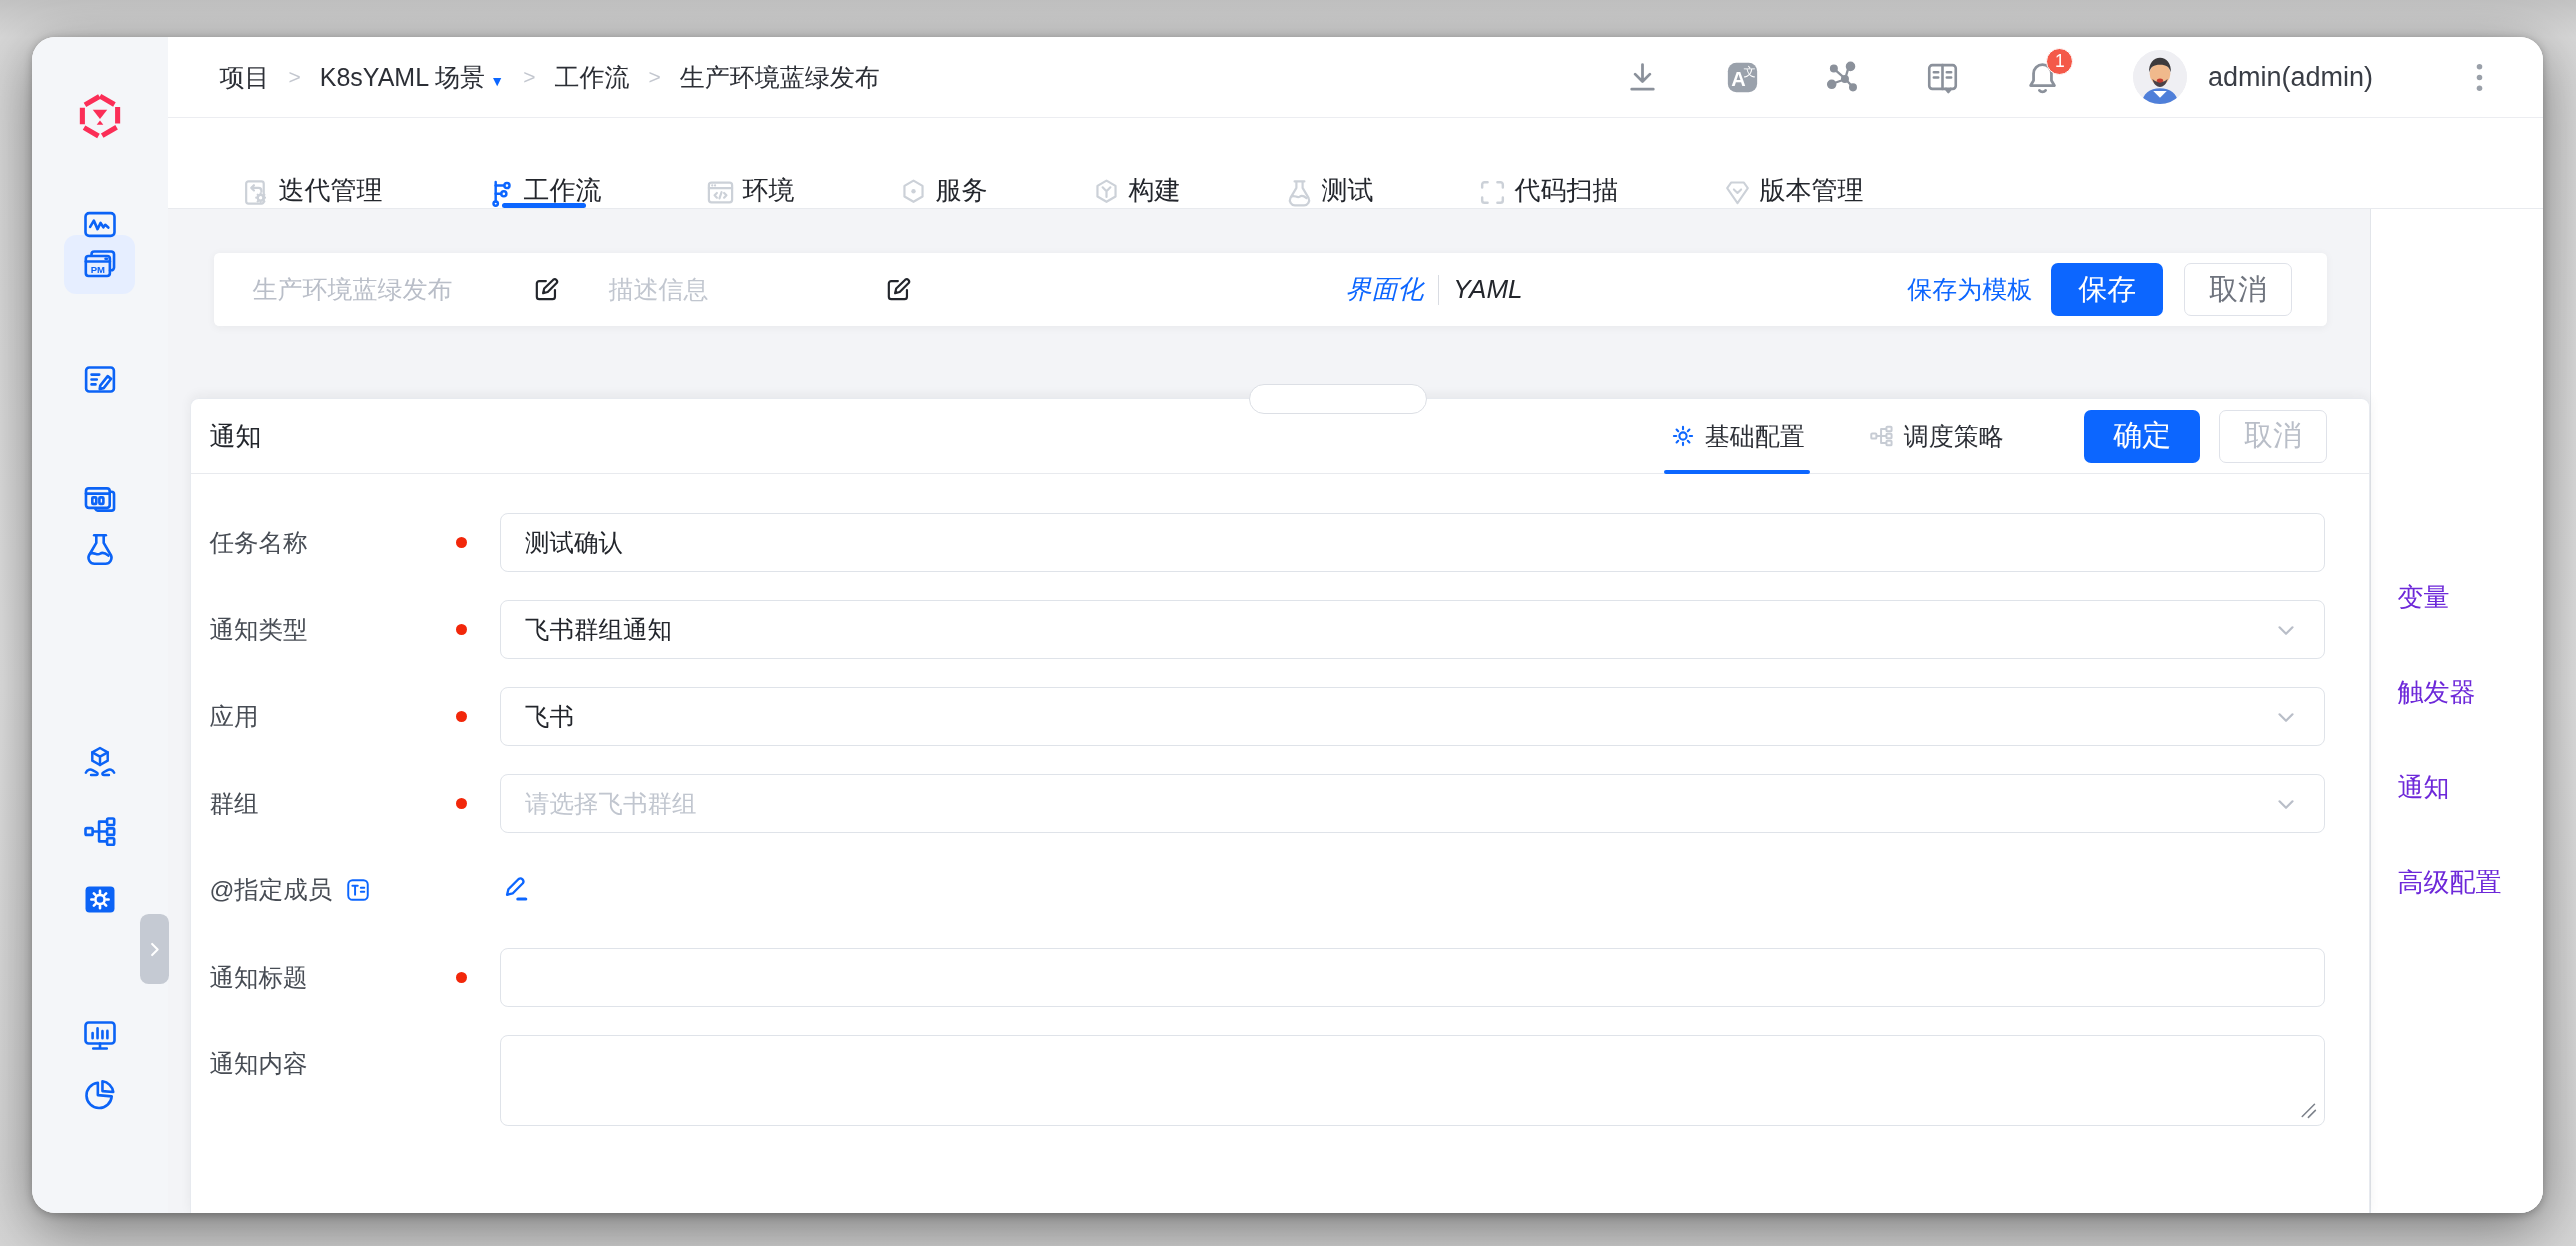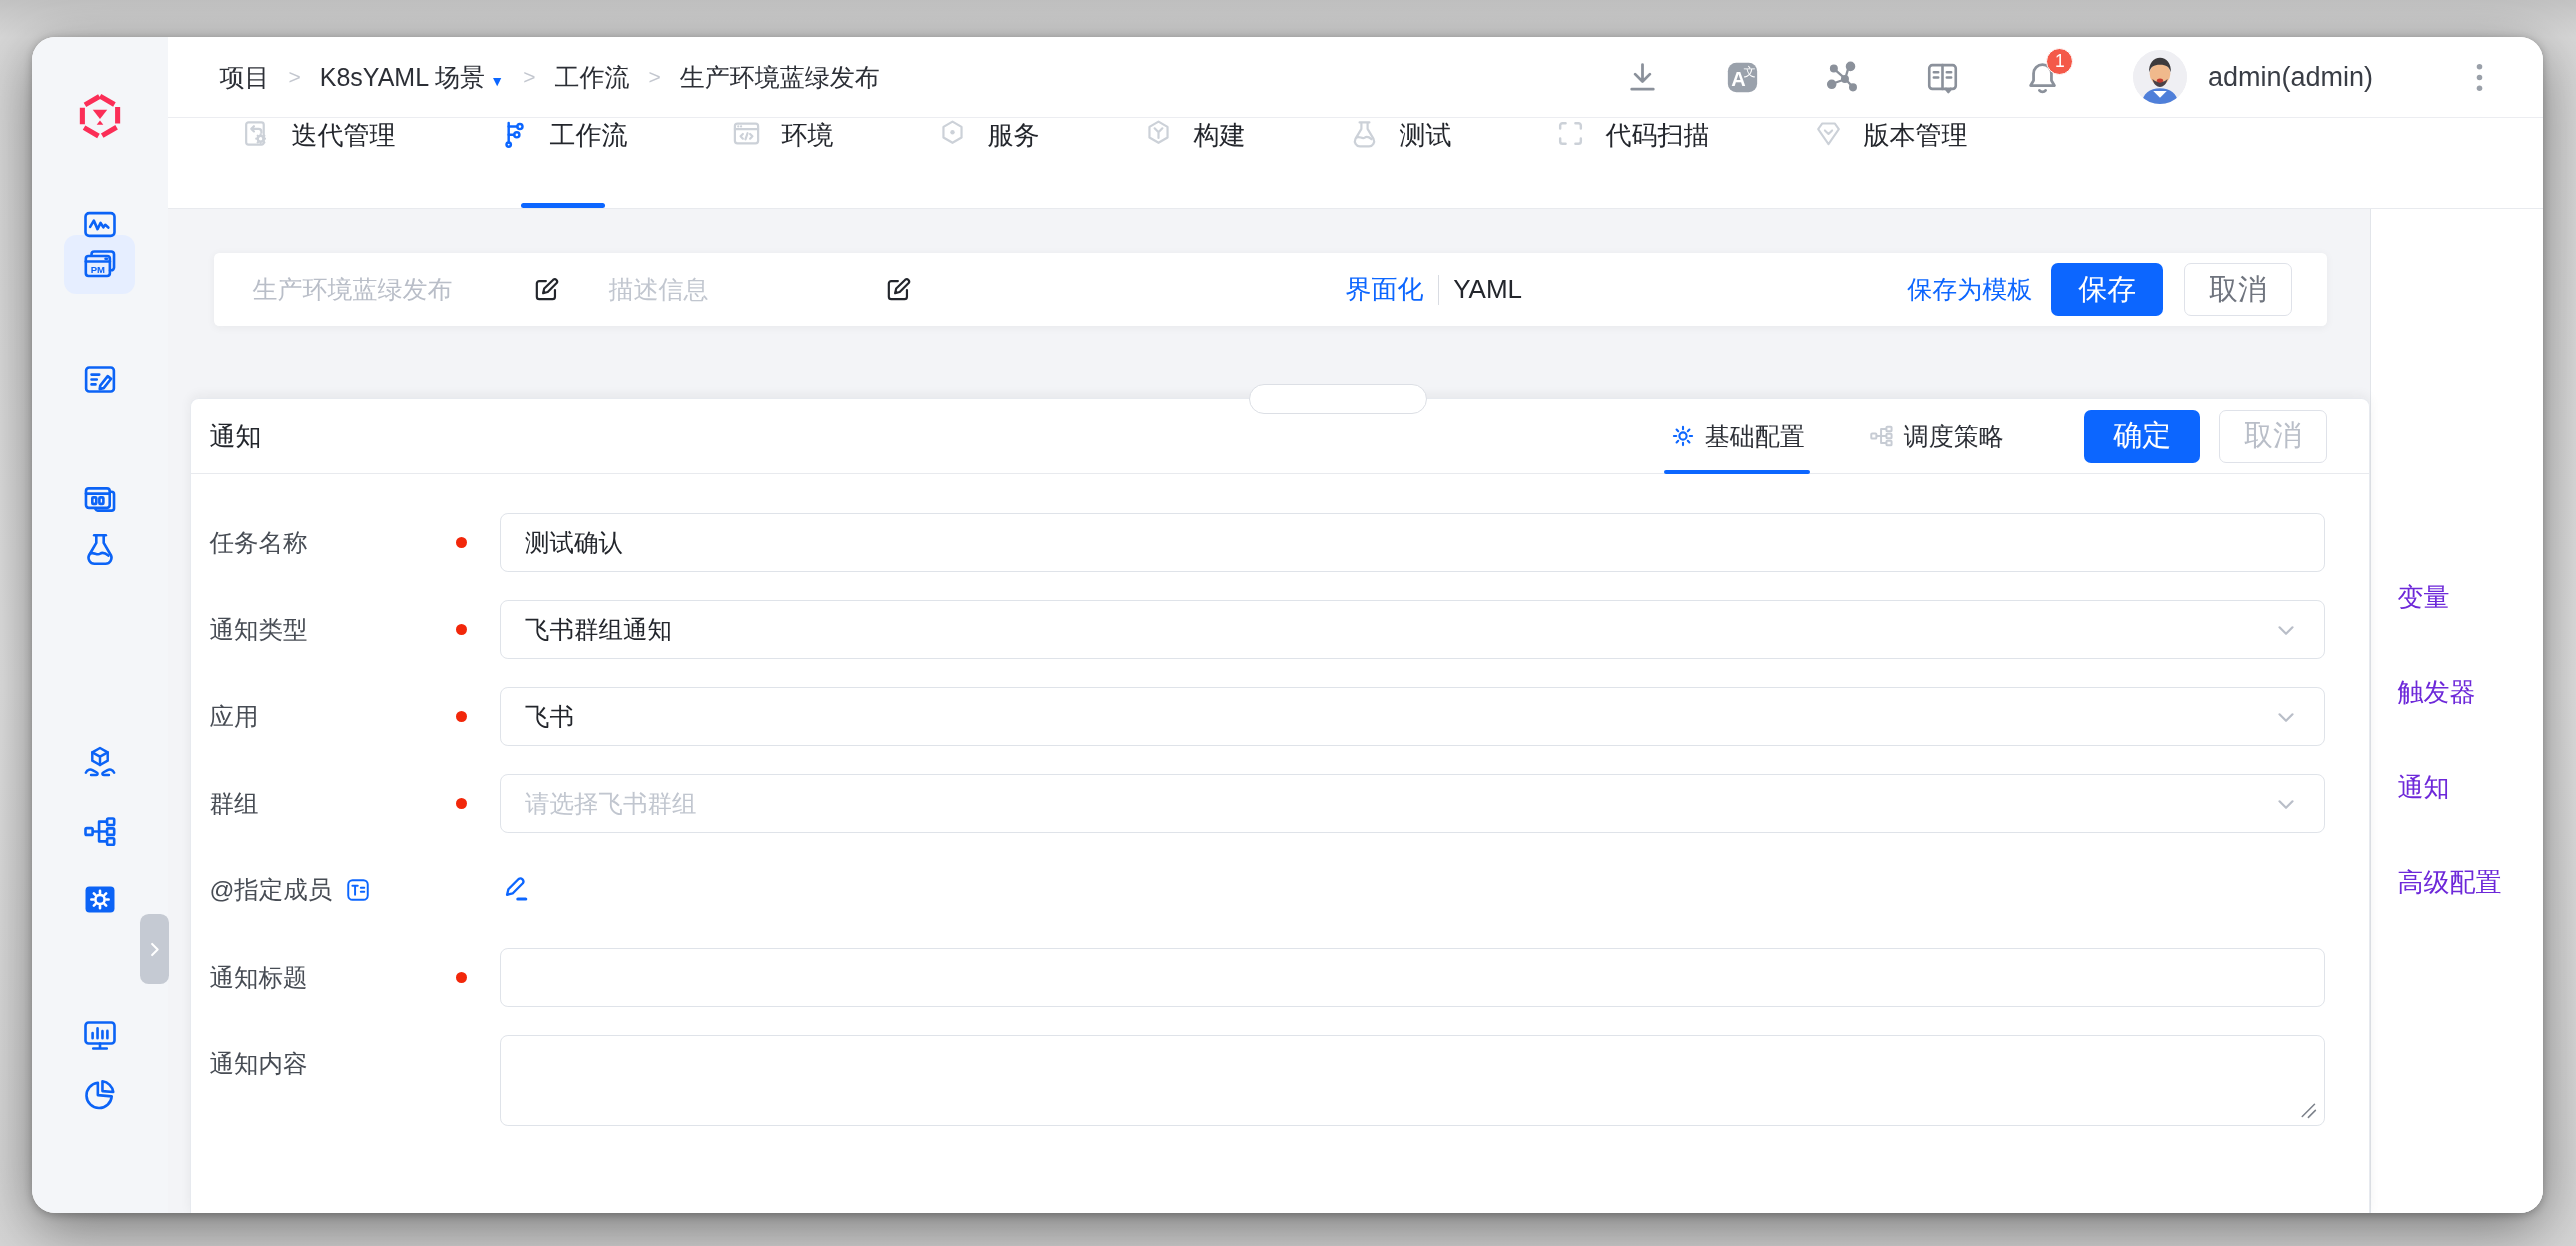--- a/index.html
+++ b/index.html
@@ -44,21 +44,21 @@
   }
   .userwrap{display:flex;align-items:center;gap:21px;margin-left:8.7px;cursor:pointer;}
   .avatar{width:54px;height:54px;border-radius:50%;overflow:hidden;background:#efeff3;flex:none;}
   .uname{font-size:27px;color:#393d45;}
   .moredots{margin-left:24.5px;}
   
   .tabbar{
     height:90px;flex:none;display:flex;align-items:center;gap:103px;
     padding:0 35px 0 73px;border-bottom:0.9px solid #e8eaee;background:#fff;
   }
-  .tab{position:relative;height:100%;display:flex;align-items:flex-start;gap:20px;font-size:26px;color:#23262c;cursor:pointer;white-space:nowrap;}
+  .tab{position:relative;height:100%;display:flex;align-items:flex-end;gap:7px;font-size:26px;color:#23262c;cursor:pointer;white-space:nowrap;}
   .tab svg{width:31px;height:31px;display:block;}
   .tab .tico{stroke:#ccd1d8;}
   .tab.active .tico{stroke:#0c66ff;}
   .tab.active{font-weight:500;}
   .tab.active::after{
     content:"";position:absolute;bottom:0;left:50%;transform:translateX(-50%);
     width:84px;height:5.2px;border-radius:2.6px;background:#0c66ff;
   }
   
   .content{position:relative;flex:1;background:#f3f4f7;display:flex;min-height:0;}
@@ -70,21 +70,21 @@
   .rail-item{display:block;padding-left:27px;margin-bottom:60px;font-size:26px;font-weight:500;color:#6d28d9;cursor:pointer;}
   
   .wfcard{
     position:absolute;left:46px;right:43px;top:44px;height:73px;background:#fff;border-radius:5.2px;
     box-shadow:0 1.7px 8.7px rgba(31,35,41,.05);display:flex;align-items:center;padding:0 17.5px 0 39px;box-sizing:border-box;
   }
   .wfname{font-size:25px;color:#b9bec8;}
   .editsq{width:29px;height:29px;margin-left:79px;cursor:pointer;flex:none;}
   .wfdesc{font-size:25px;color:#c1c6cf;margin-left:48px;}
   .wfdesc+.editsq{margin-left:175px;}
-  .modetoggle{display:flex;align-items:center;margin-left:433px;font-size:26px;gap:14px;}
+  .modetoggle{display:flex;align-items:center;margin-left:433px;font-size:26px;gap:14px;font-style:italic;}
   .mode-ui{color:#0c66ff;font-weight:500;cursor:pointer;}
   .mode-div{width:1.7px;height:30px;background:#d9dce2;}
   .mode-yaml{color:#23262c;cursor:pointer;}
   .savetpl{margin-left:auto;font-size:25px;color:#0c66ff;cursor:pointer;white-space:nowrap;}
   .btn{height:53px;border-radius:7px;font-size:29px;display:flex;align-items:center;justify-content:center;cursor:pointer;box-sizing:border-box;white-space:nowrap;}
   .btn-primary{background:#0c66ff;color:#fff;padding:0 27px;}
   .btn-plain{background:#fff;color:#6f747e;border:0.9px solid #dfe2e9;padding:0 23.6px;}
   .wfcard .btn-primary{margin-left:19px;}
   .wfcard .btn-plain{margin-left:21px;margin-right:17.5px;}
   

